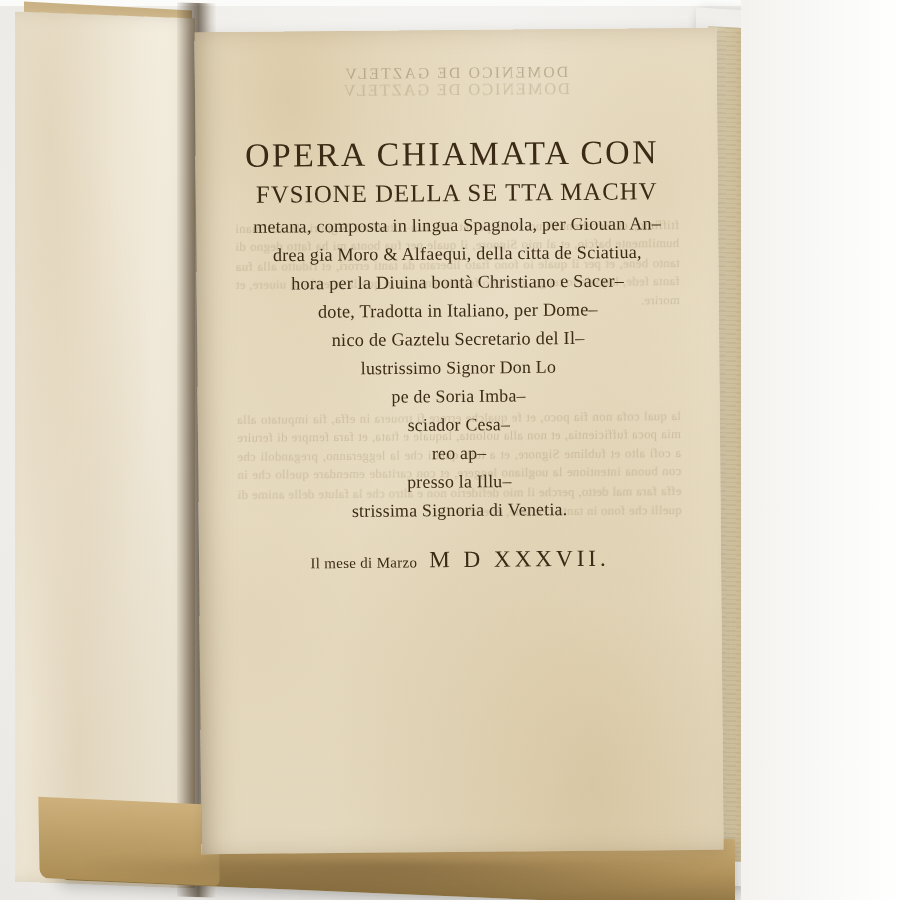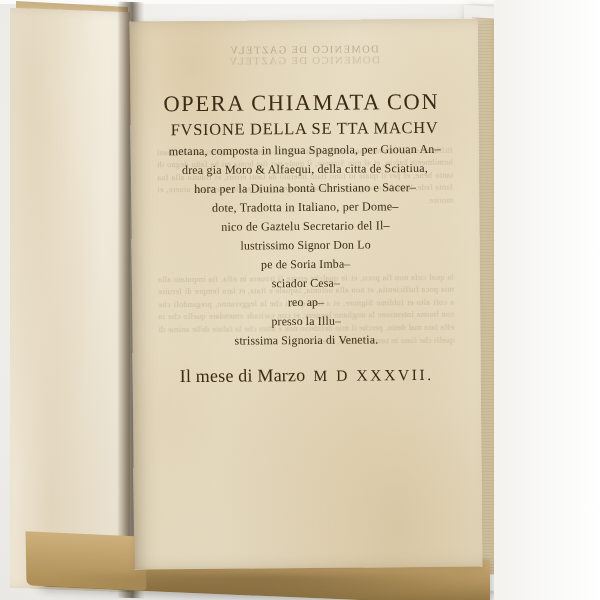--- a/index.html
+++ b/index.html
@@ -162,21 +162,21 @@
     top: 345px;
     text-align: center;
     color: #3b2b16;
   }
   .imprint .date-row {
     font-size: 14.5px;
     letter-spacing: 0.4px;
     white-space: nowrap;
   }
   .imprint .month {
-    font-size: 18px;
+    font-size: 10px;
     letter-spacing: 0.2px;
   }
   .imprint .roman {
     font-size: 15.5px;
     letter-spacing: 2.6px;
     margin-left: 8px;
   }
 
   
   .running-head {

